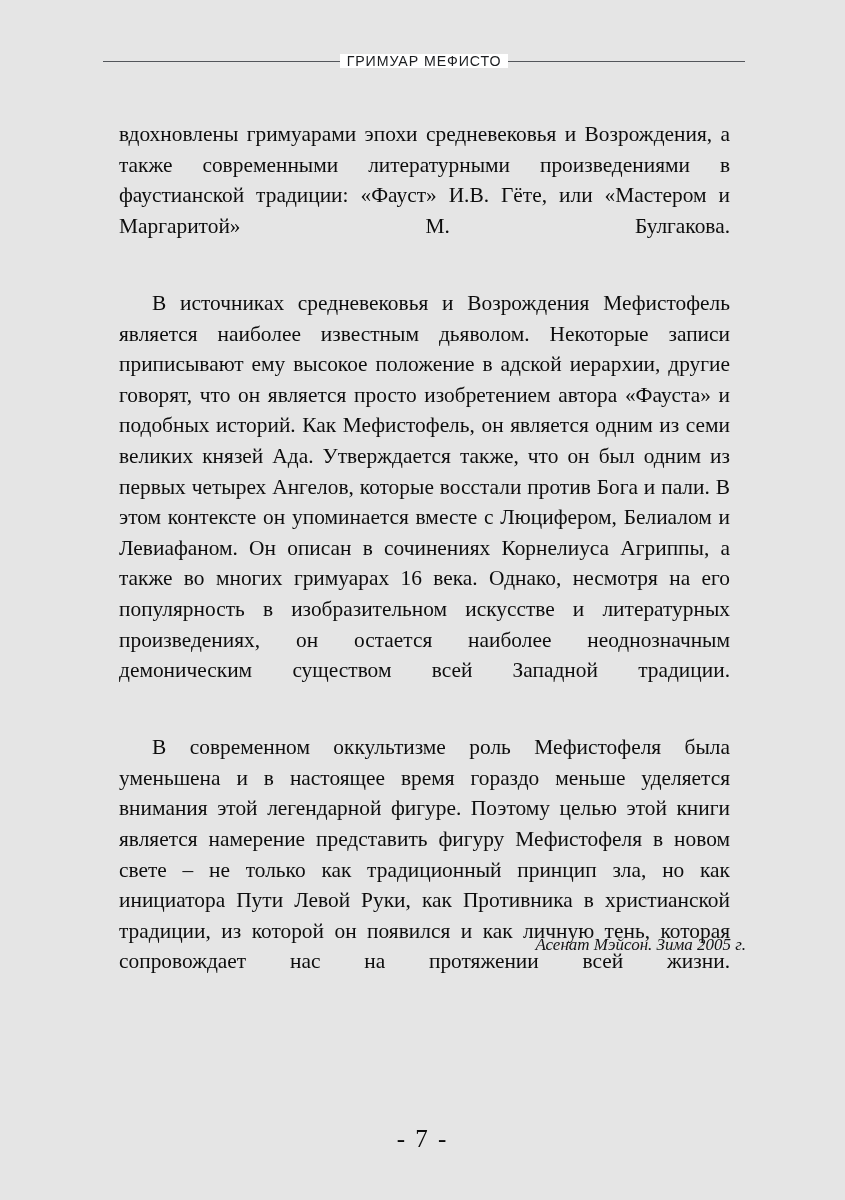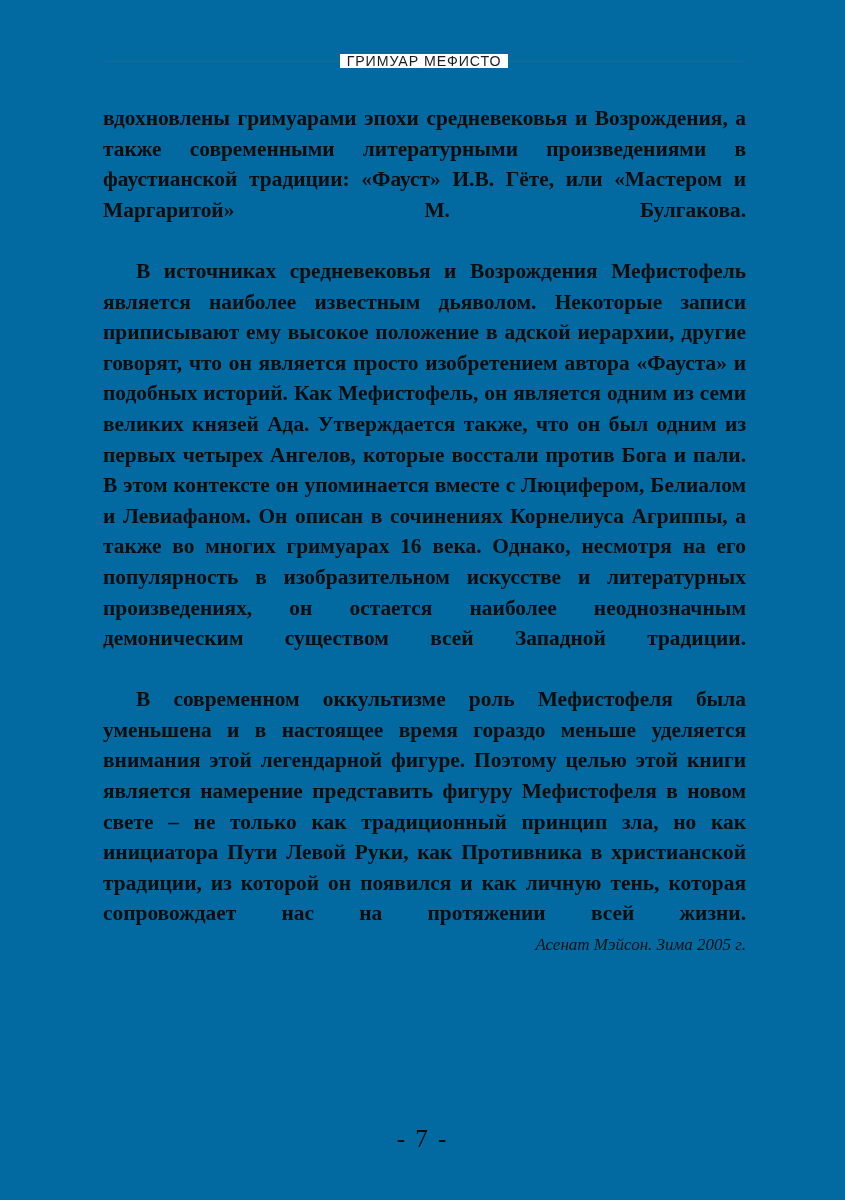--- a/index.html
+++ b/index.html
@@ -15,21 +15,21 @@
     font-family: "Liberation Serif", "DejaVu Serif", serif;
     color: #0d0d0d;
     overflow: hidden;
   }
 
   .page {
     position: absolute;
     inset: 0;
     width: 845px;
     height: 1200px;
-    background: #0369a1;
+    background: #e5e5e5;
   }
 
   
   .running-head {
     position: absolute;
     left: 103px;
     top: 48px;
     width: 642px;
     height: 26px;
     display: flex;
@@ -58,30 +58,29 @@
   }
 
   
   .text-block {
     position: absolute;
     left: 103px;
     top: 103px;
     width: 643px;
   }
   .text-block p {
-    margin: 0;
+    margin: 16px;
     font-size: 21.4px;
     line-height: 30.6px;
     text-align: justify;
     text-justify: inter-word;
     text-indent: 0;
     hyphens: none;
     -webkit-hyphens: none;
     word-spacing: 0.2px;
-    font-weight: bold;
   }
   .text-block p.indent {
     text-indent: 33px;
   }
   
   .text-block p::after {
     content: "";
     display: inline-block;
     width: 100%;
   }

